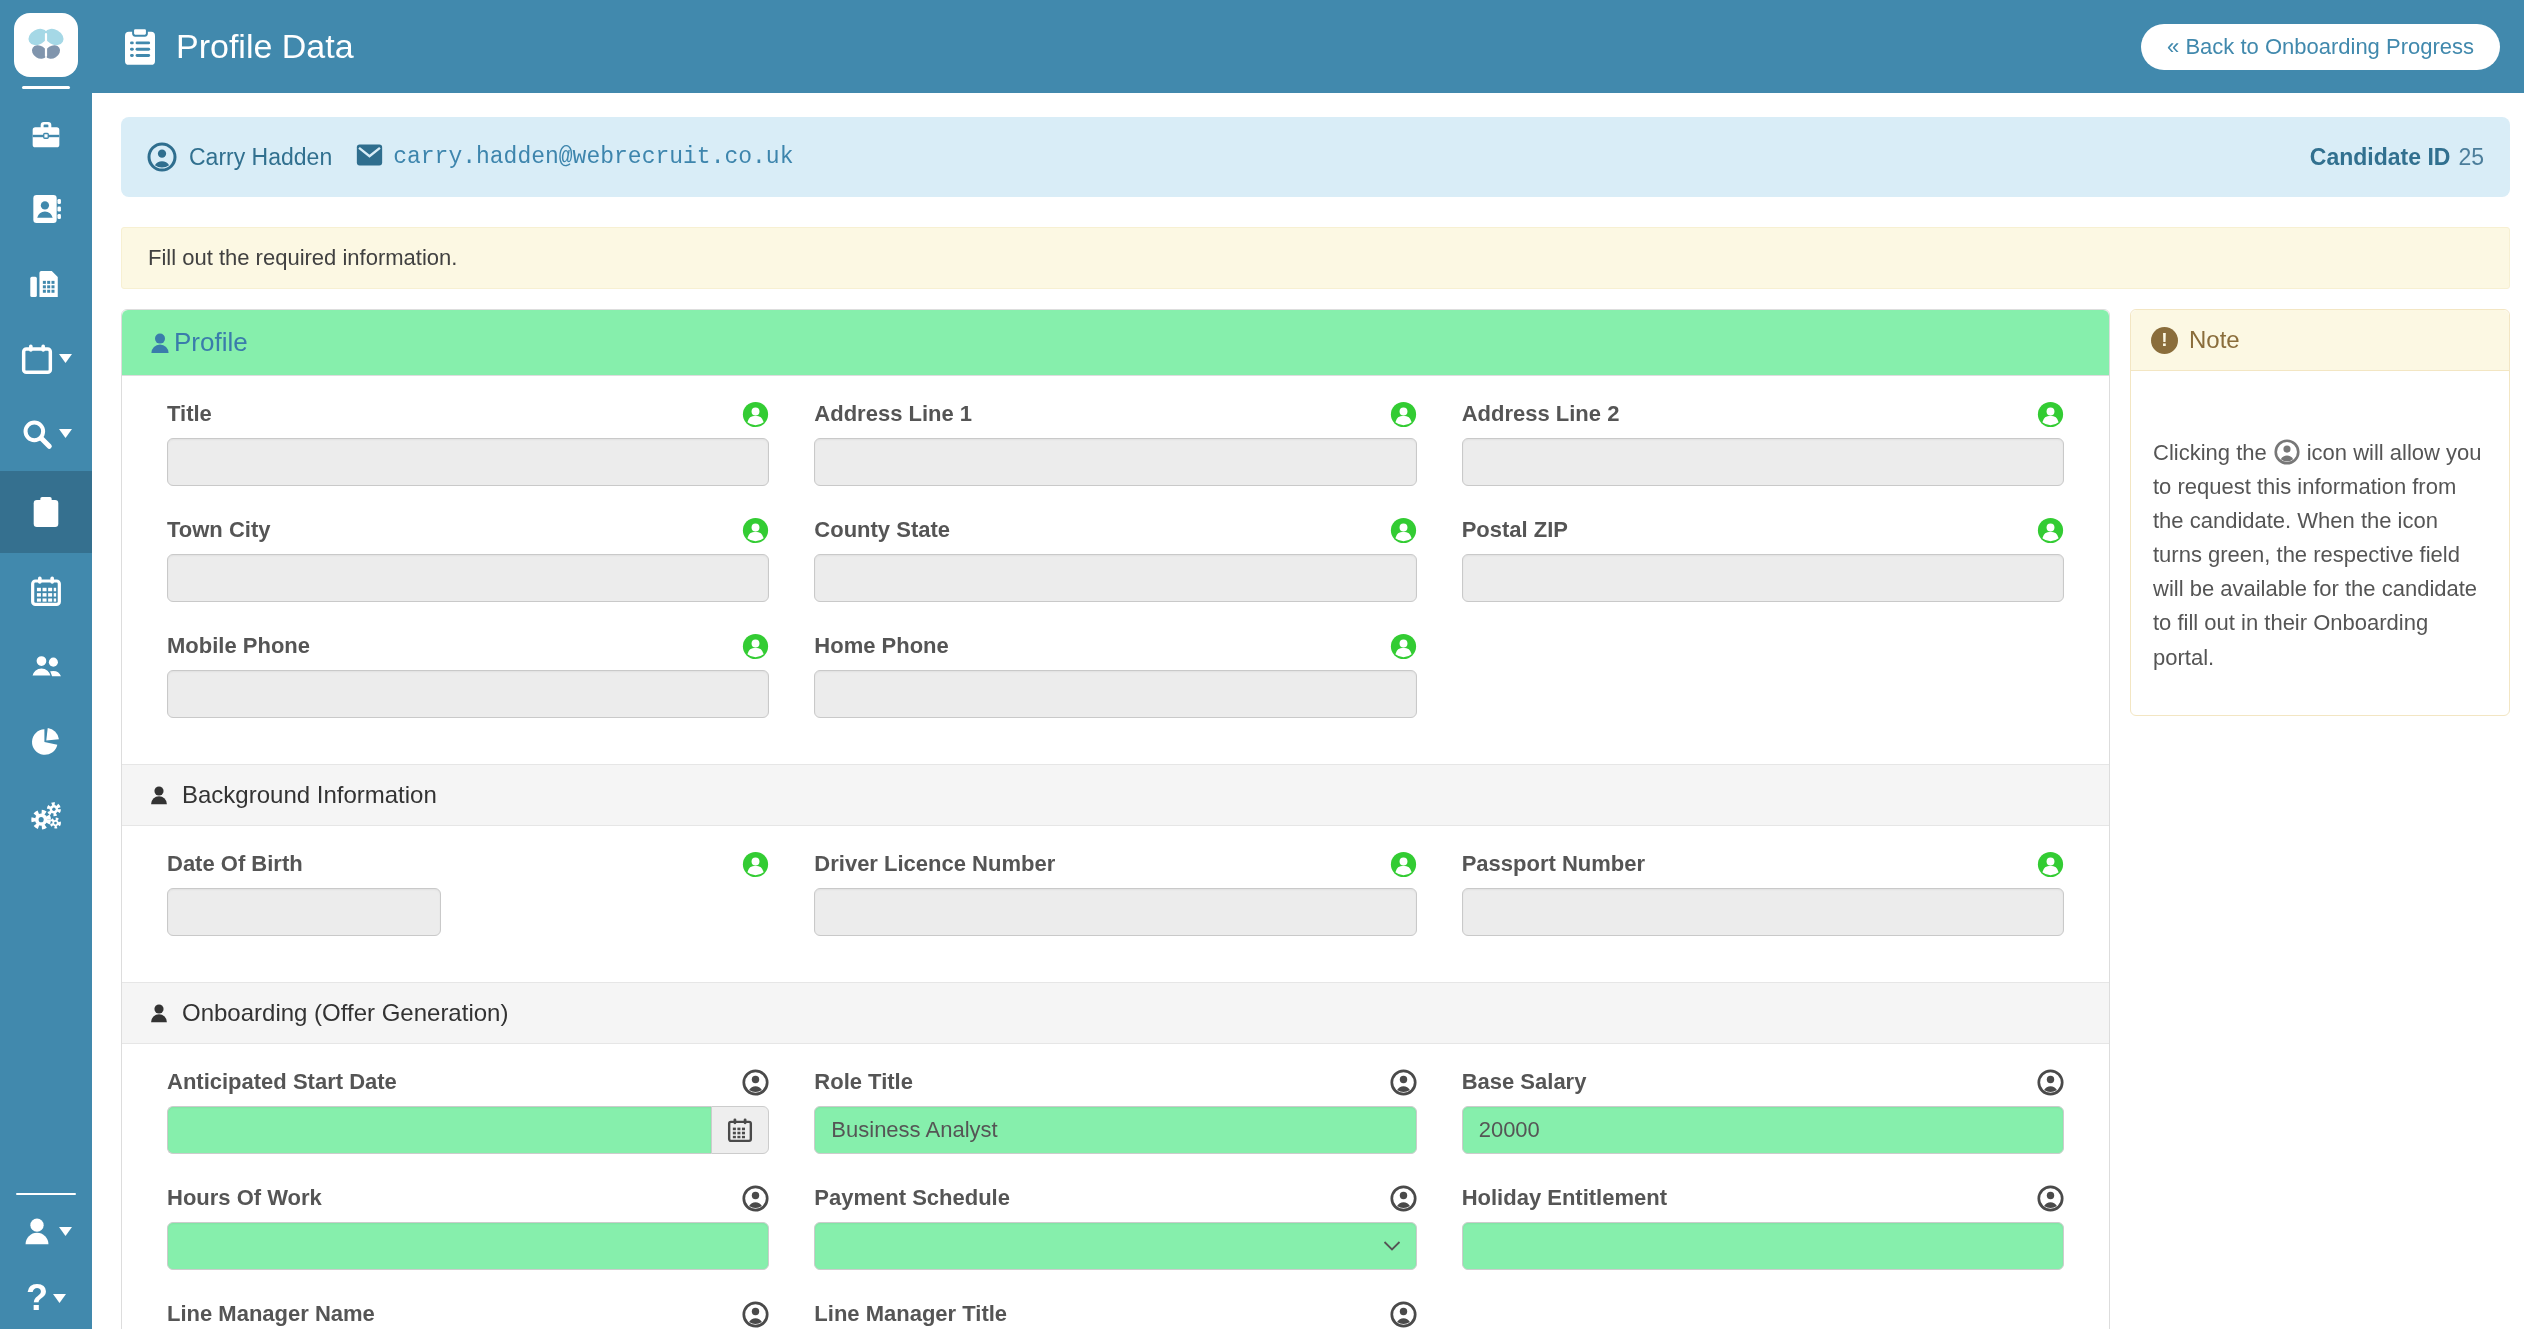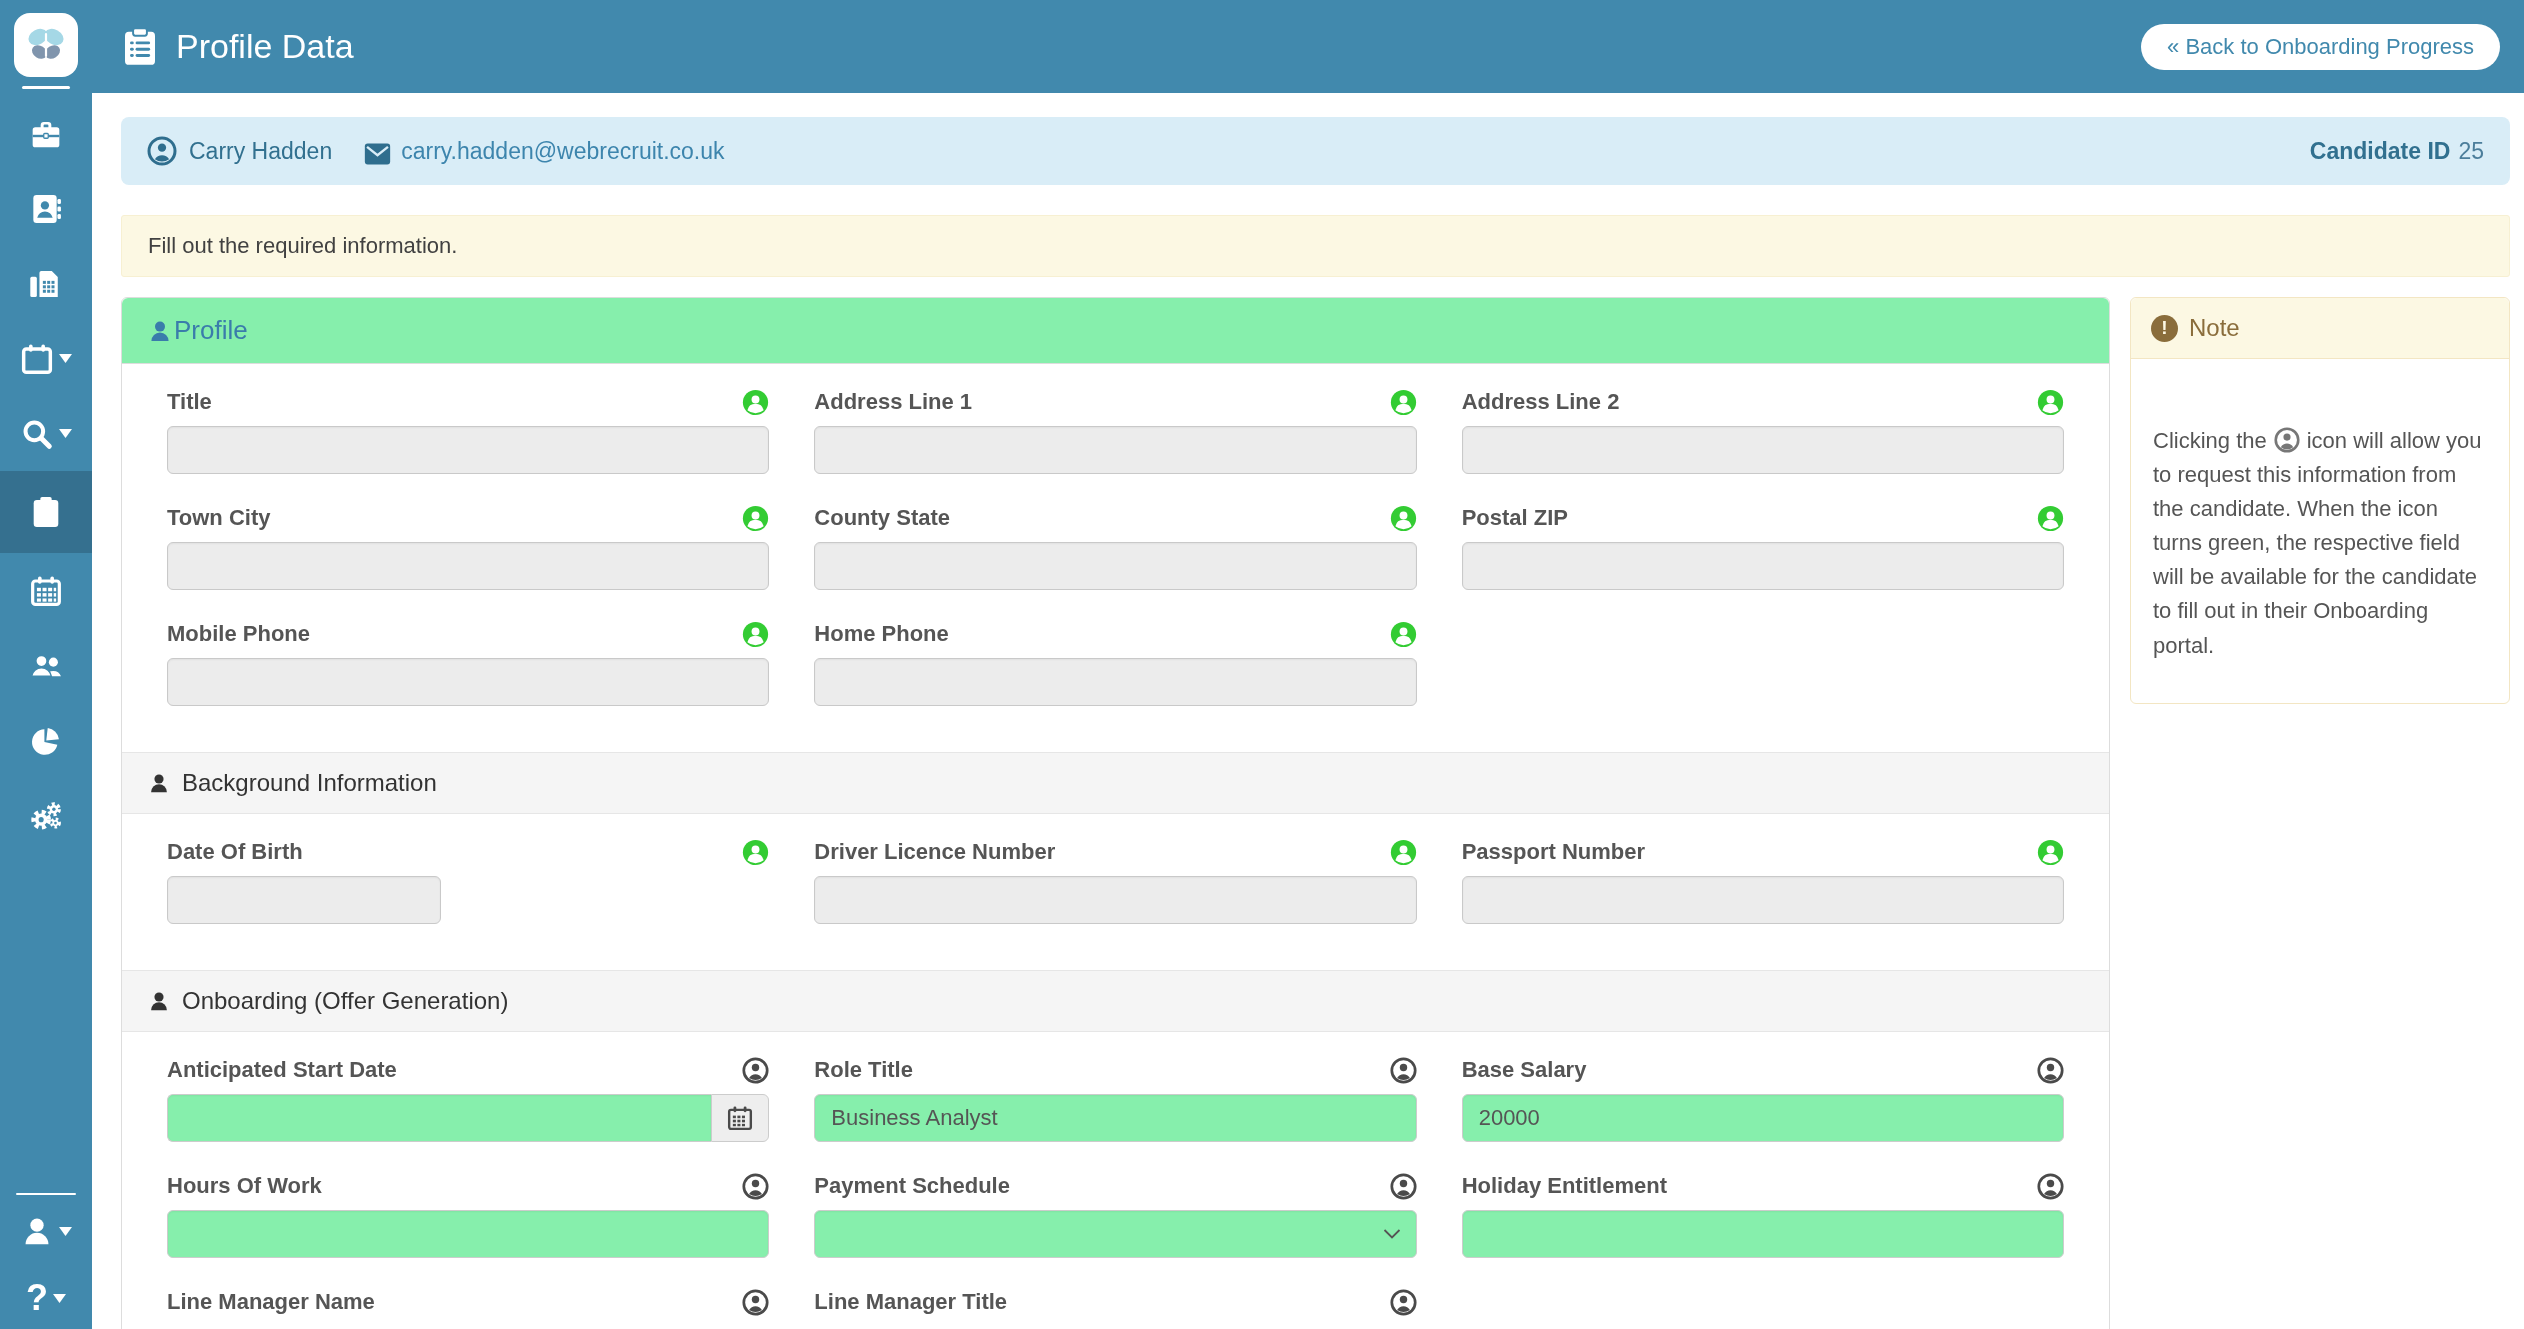--- a/index.html
+++ b/index.html
@@ -21,24 +21,24 @@
 
   
   .header { margin-left:92px; height:93px; background:#4189ad; display:flex;
             align-items:center; justify-content:space-between; padding:0 24px 0 30px; }
   .header-title { display:flex; align-items:center; gap:18px; color:#fff; font-size:34px; font-weight:500; }
   .back-btn { height:46px; border:none; border-radius:23px; background:#fff; color:#4189ad;
               font-size:22px; padding:0 26px; cursor:pointer; font-family:inherit; }
 
   
   .content { margin-left:92px; padding:24px 14px 0 29px; }
-  .cand-bar { height:68px; background:#d9edf7; border-radius:8px; display:flex;
+  .cand-bar { height:80px; background:#d9edf7; border-radius:8px; display:flex;
               align-items:center; justify-content:space-between; padding:16px 26px; }
   .cand-left { display:flex; align-items:center; gap:12px; font-size:23px; color:#31708f; }
-  .cand-email { color:#3d85ad; text-decoration:none; display:flex; align-items:flex-end; gap:10px; margin-left:20px; }
+  .cand-email { color:#3d85ad; text-decoration:none; display:flex; align-items:flex-start; gap:10px; margin-left:12px;font-family:Liberation Mono, monospace; }
   .cand-right { font-size:23px; color:#31708f; }
   .cand-right .cid-label { font-weight:bold; }
   .cand-right .cid-value { margin-left:8px; color:#4c7e9b; }
 
   .alert { margin-top:30px; background:#fcf8e3; border:1px solid #f7f0d2; border-radius:3px;
            padding:17px 26px; font-size:22px; color:#414141; }
 
   .main-row { display:flex; gap:20px; align-items:flex-start; margin-top:20px; }
 
   

